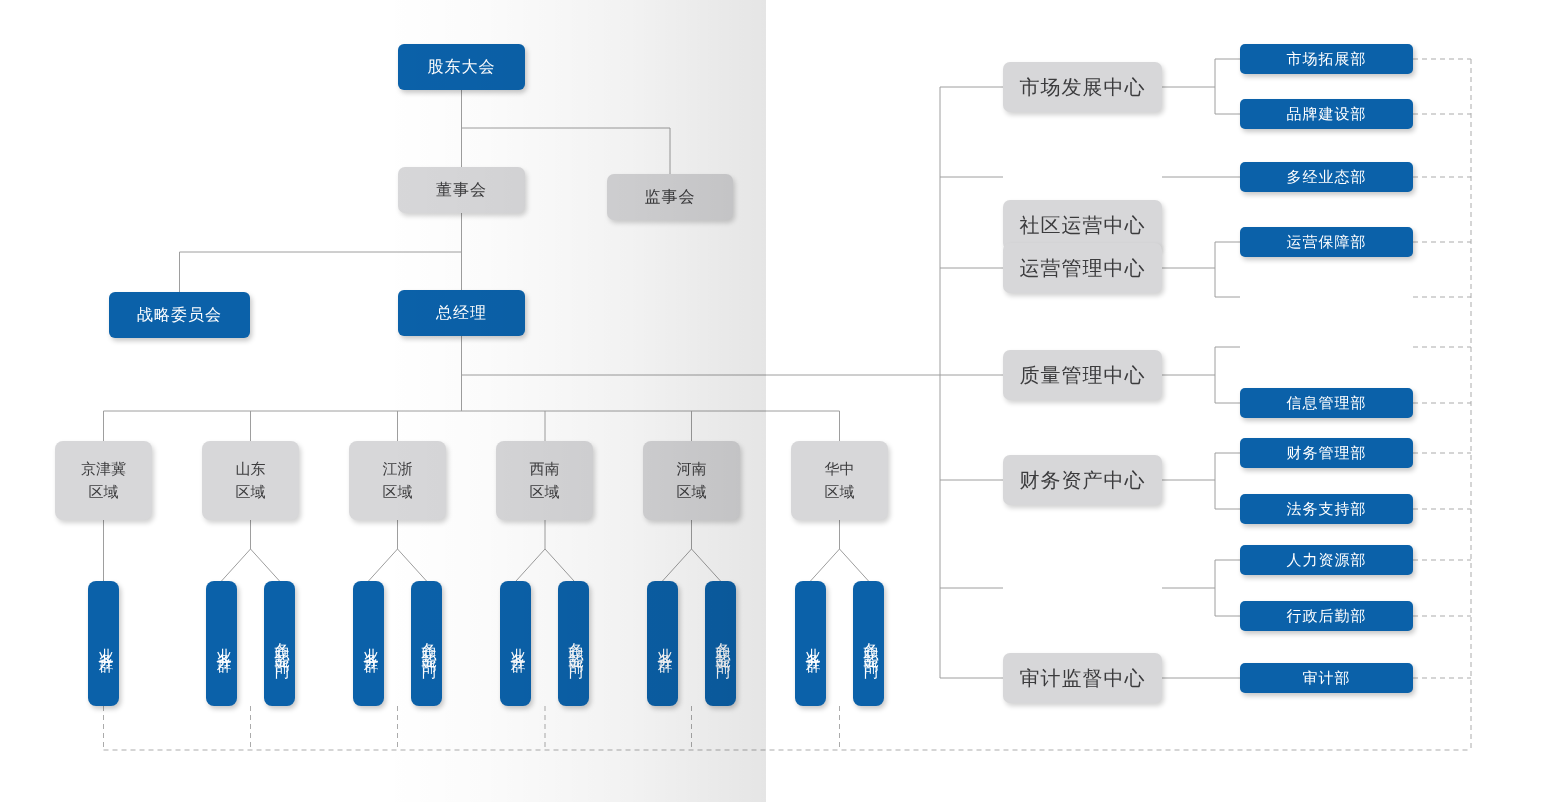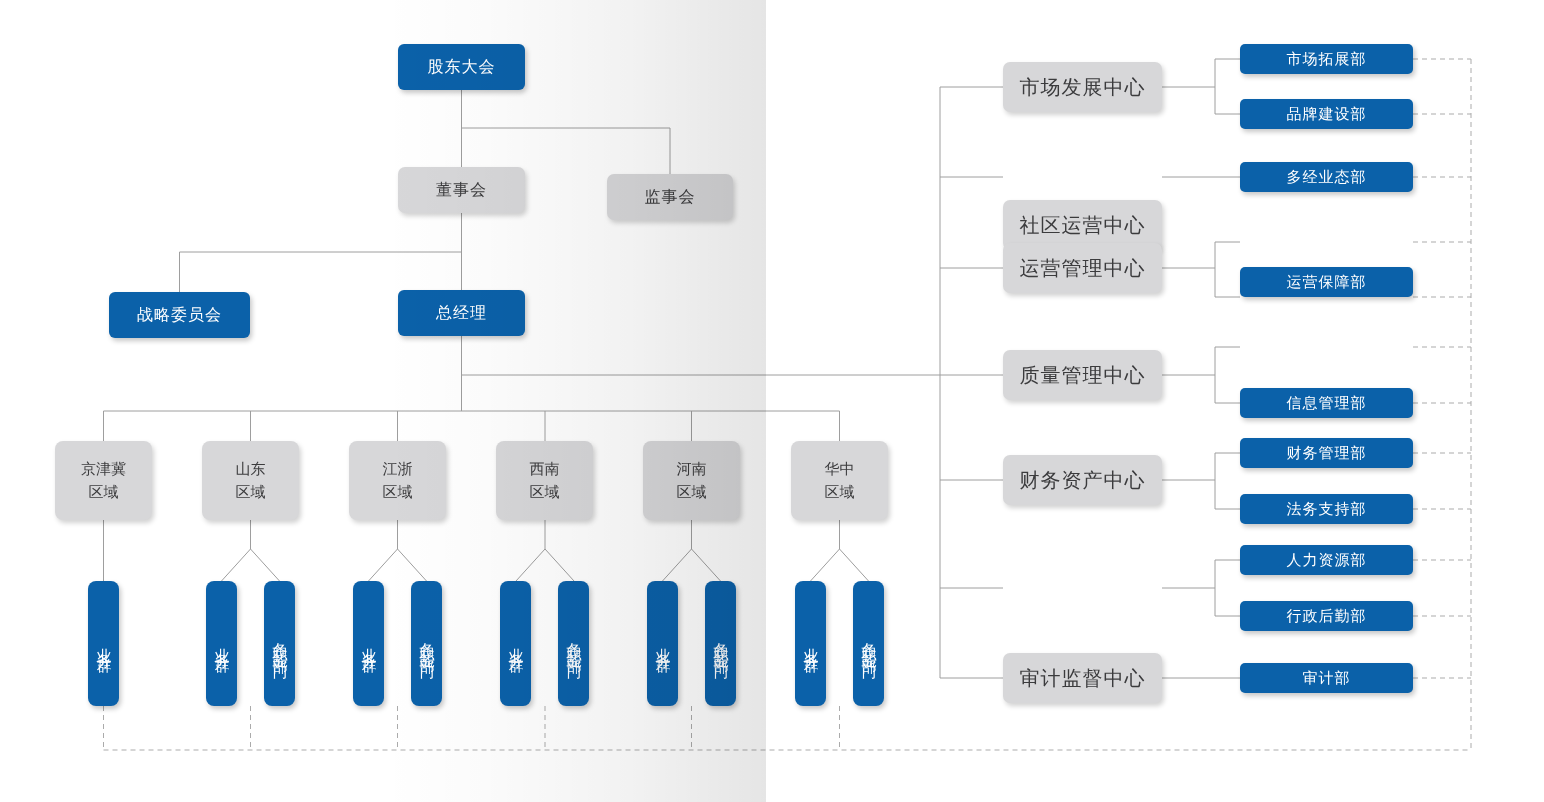--- a/index.html
+++ b/index.html
@@ -8,20 +8,21 @@
     font-family:"DejaVu Sans","Liberation Sans",sans-serif;
   }
   .connectors{position:absolute;left:0;top:0;z-index:1;}
   .node{
     position:absolute;display:flex;align-items:center;justify-content:center;
     text-align:center;box-sizing:border-box;z-index:2;
   }
   .blue{
     background:#0b61a9;color:#ffffff;border-radius:6px;
     box-shadow:2px 3px 5px rgba(0,0,0,.22);
+    font-family:Liberation Mono, monospace;
   }
   .gray{
     background:#d7d7d9;color:#3b3b3d;border-radius:7px;
     box-shadow:2px 3px 5px rgba(0,0,0,.18);
   }
   .lv1{font-size:16px;font-weight:500;letter-spacing:1px;}
   .region{font-size:15px;font-weight:500;line-height:23px;white-space:pre-line;border-radius:8px;}
   .centerbox{font-size:20px;font-weight:500;letter-spacing:1px;}
   .dept{font-size:15px;font-weight:500;letter-spacing:1px;border-radius:5px;}
   .vert{
@@ -110,21 +111,21 @@
   <div class="node gray centerbox" style="left:1003px;top:62px;width:159px;height:50px;">市场发展中心</div>
   <div class="node gray centerbox" style="left:1003px;top:152px;width:159px;height:50px;margin-top:48px;">社区运营中心</div>
   <div class="node gray centerbox" style="left:1003px;top:243px;width:159px;height:50px;">运营管理中心</div>
   <div class="node gray centerbox" style="left:1003px;top:350px;width:159px;height:50px;">质量管理中心</div>
   <div class="node gray centerbox" style="left:1003px;top:455px;width:159px;height:50px;">财务资产中心</div>
   <div class="node gray centerbox" style="left:1003px;top:653px;width:159px;height:50px;">审计监督中心</div>
 
   <div class="node blue dept" style="left:1240px;top:44px;width:173px;height:30px;">市场拓展部</div>
   <div class="node blue dept" style="left:1240px;top:99px;width:173px;height:30px;">品牌建设部</div>
   <div class="node blue dept" style="left:1240px;top:162px;width:173px;height:30px;">多经业态部</div>
-  <div class="node blue dept" style="left:1240px;top:227px;width:173px;height:30px;margin-top:40px;">运营保障部</div>
+  <div class="node blue dept" style="left:1240px;top:227px;width:173px;height:30px;">运营保障部</div>
   <div class="node blue dept" style="left:1240px;top:388px;width:173px;height:30px;">信息管理部</div>
   <div class="node blue dept" style="left:1240px;top:438px;width:173px;height:30px;">财务管理部</div>
   <div class="node blue dept" style="left:1240px;top:494px;width:173px;height:30px;">法务支持部</div>
   <div class="node blue dept" style="left:1240px;top:545px;width:173px;height:30px;">人力资源部</div>
   <div class="node blue dept" style="left:1240px;top:601px;width:173px;height:30px;">行政后勤部</div>
   <div class="node blue dept" style="left:1240px;top:663px;width:173px;height:30px;">审计部</div>
 
   <div class="fold"></div>
 </div>
 

